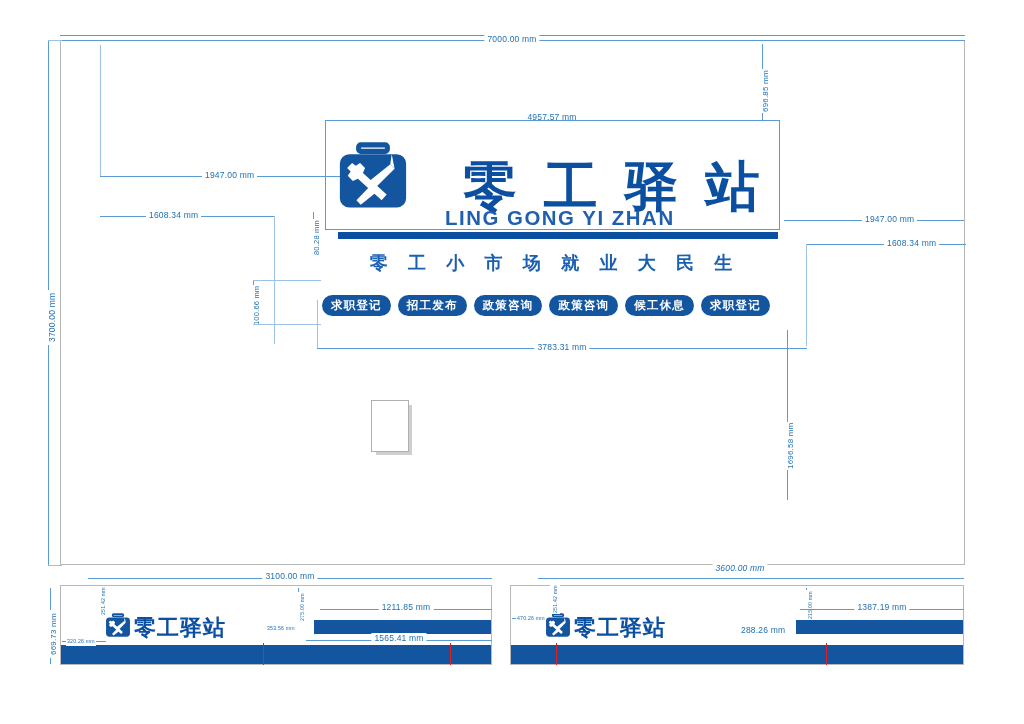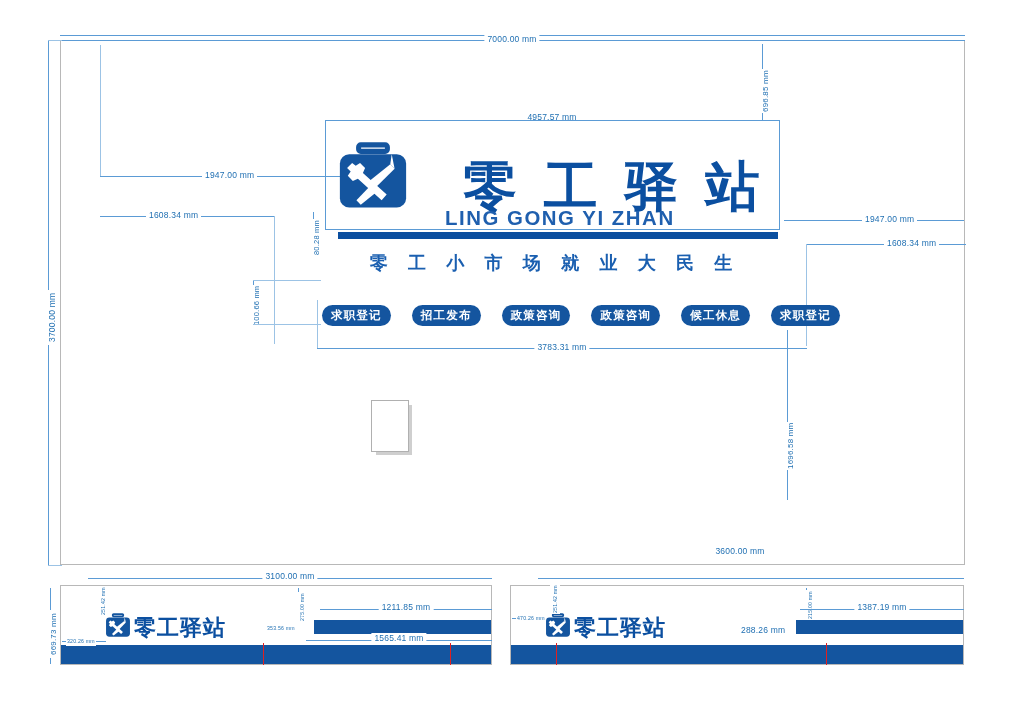--- a/index.html
+++ b/index.html
@@ -60,21 +60,21 @@
     position:absolute;left:13px;top:112px;width:440px;height:7px;background:#0b4fa0;
   }
 
   .tagline{
     position:absolute;left:2px;top:128px;width:455px;text-align:center;
     color:#1a5fb0;font-weight:bold;font-size:18px;letter-spacing:7px;
     line-height:30px;white-space:nowrap;
     font-family:"DejaVu Sans","Liberation Sans",sans-serif;
   }
 
-  .pill-row{position:absolute;left:-3px;top:185px;display:flex;gap:21px;align-items:center;}
+  .pill-row{position:absolute;left:-3px;top:175px;display:flex;gap:7px;align-items:center;}
   .pill{
     background:#14559f;color:#fff;border-radius:11px;
     font-size:11.5px;font-weight:bold;letter-spacing:1.2px;
     padding:4px 9px 5px 9px;white-space:nowrap;line-height:12px;
     font-family:"DejaVu Sans","Liberation Sans",sans-serif;
   }
 
   
   .door{
     position:absolute;left:371px;top:400px;width:36px;height:50px;
@@ -258,21 +258,21 @@
         <path d="M26 33 l6 -4 l7 7 l-3 7 l33 30 l-7 8 l-33 -30 l-7 3 l-7 -7 l4 -6 l-5 -5 l7 -7 z" fill="#fff"></path>
         <path d="M74 31 l6 6 l-26 26 l-9 -9 z" fill="#fff"></path>
         <path d="M74 31 l6 6 l-4 -20 z" fill="#fff"></path>
         <path d="M49 58 l9 9 l-25 20 l-6 -6 z" fill="#fff"></path>
       </svg>
     </div>
     <div class="strip-title" style="font-size:22px;line-height:22px;">零工驿站</div>
   </div>
 
   <div class="dim-line h" style="left:538px;top:578px;width:426px;"></div>
-  <div class="dim-txt" style="left:740px;top:546px;transform:translateX(-50%);">3600.00 mm</div>
+  <div class="dim-txt" style="left:740px;top:563px;transform:translateX(-50%);font-style:italic;">3600.00 mm</div>
 
   <div class="dim-line h" style="left:512px;top:618px;width:32px;"></div>
   <div class="dim-txt tiny" style="left:516px;top:613px;">470.26 mm</div>
 
   <div class="dim-line v" style="left:551px;top:590px;height:22px;"></div>
   <div class="dim-txt vert tiny" style="left:550px;top:614px;">251.42 mm</div>
 
   <div class="dim-line v" style="left:806px;top:588px;height:30px;"></div>
   <div class="dim-txt vert tiny" style="left:805px;top:620px;">215.00 mm</div>
 

